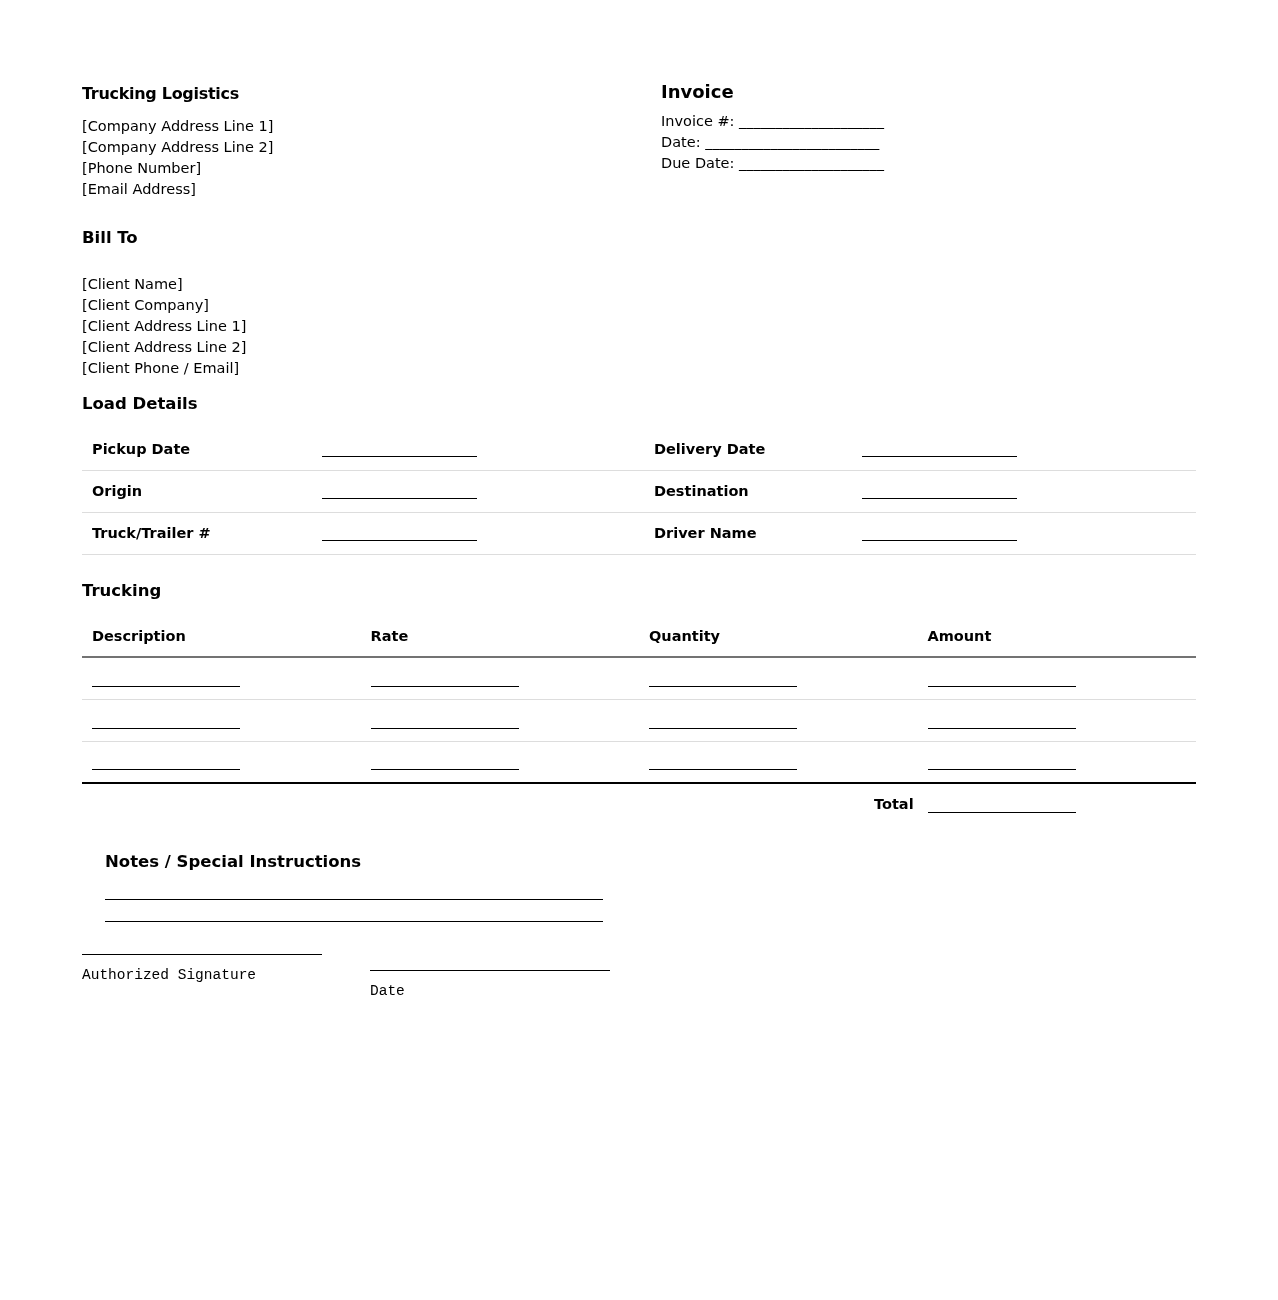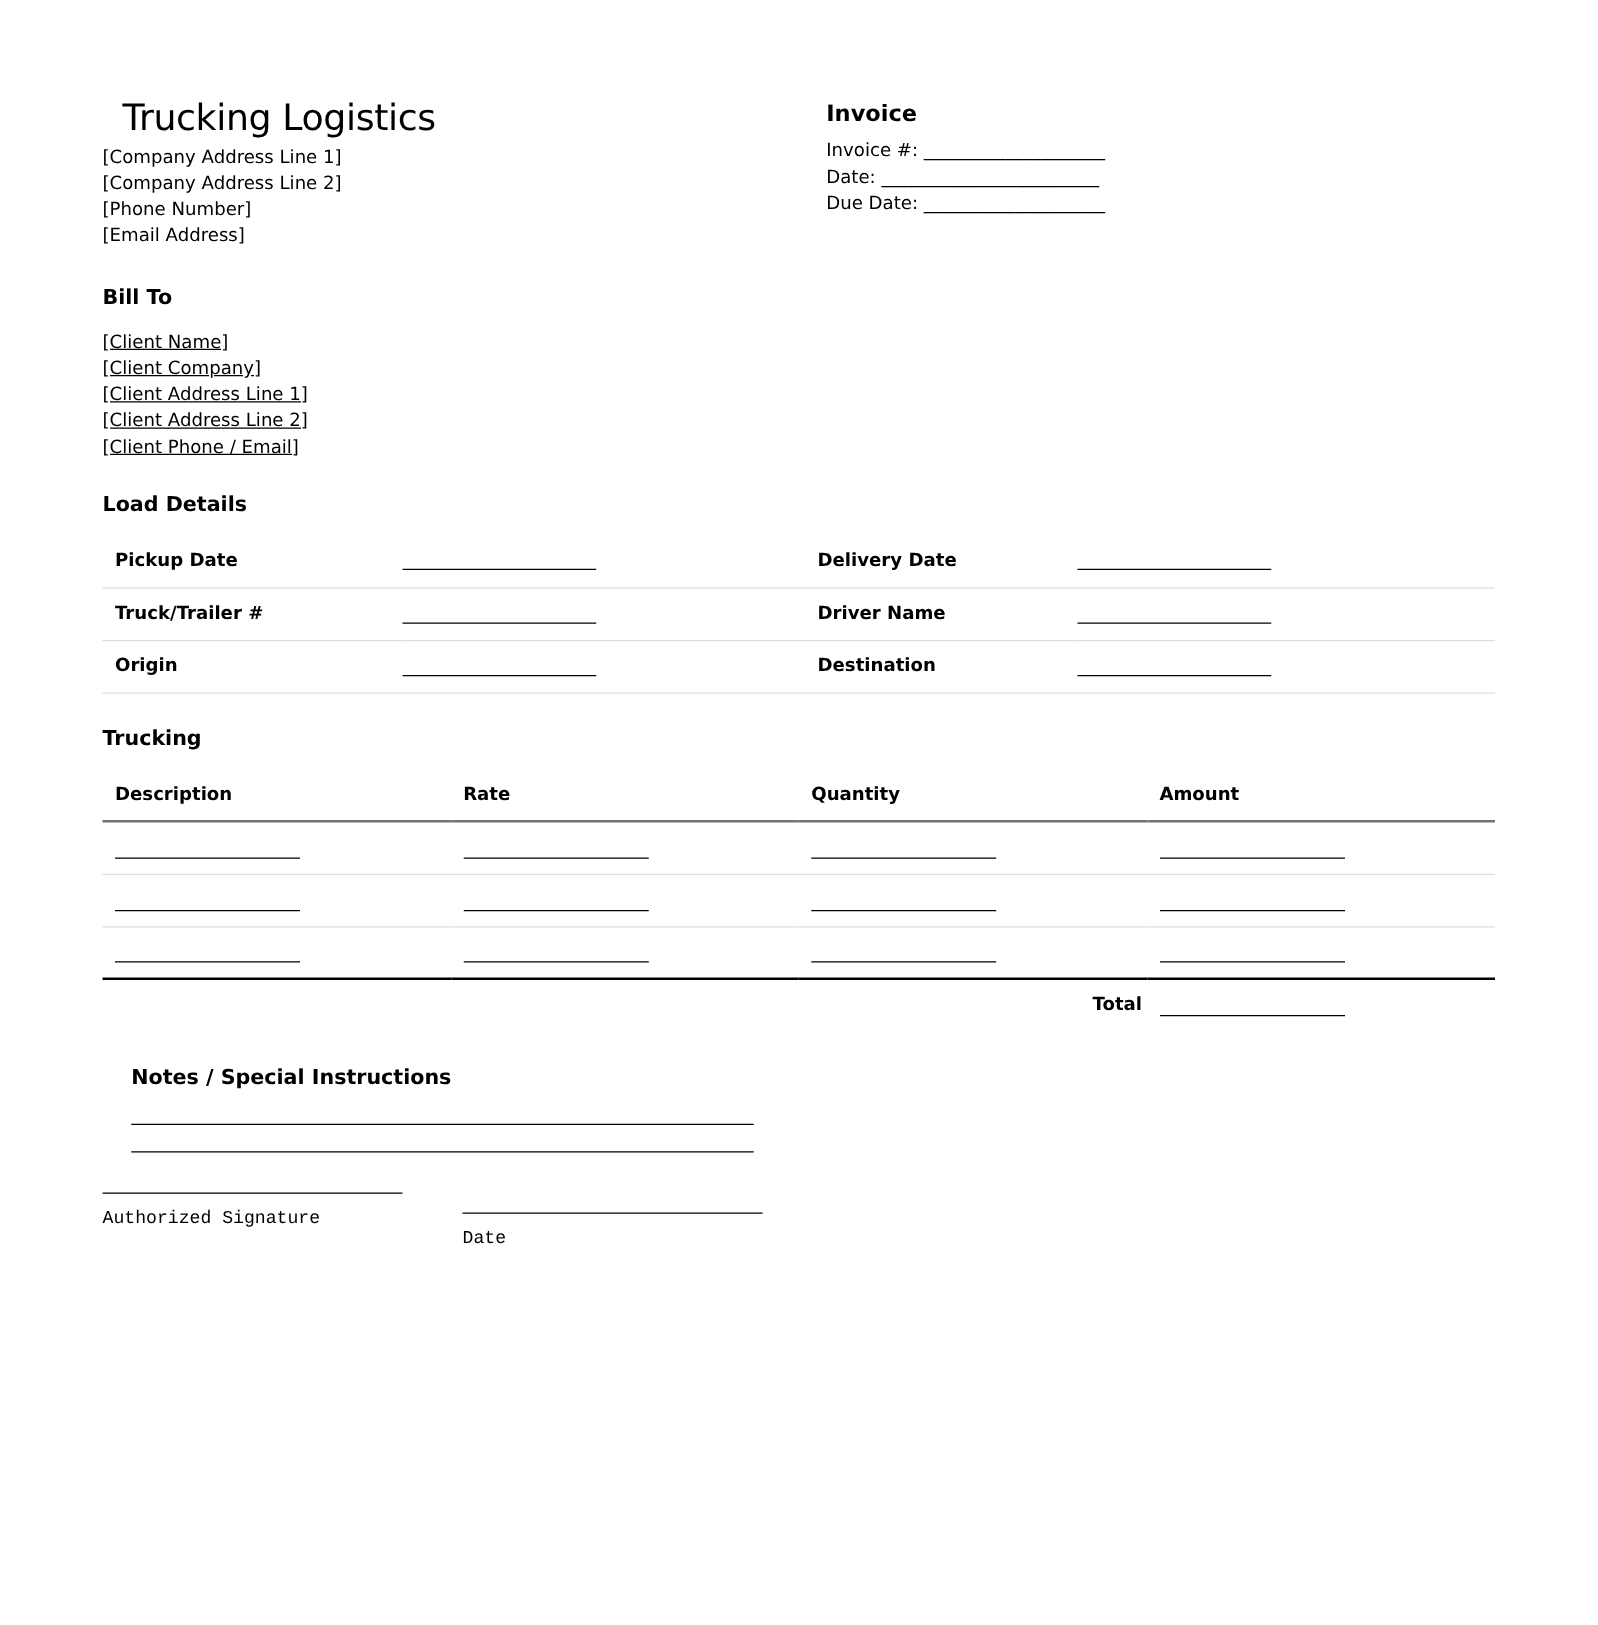--- a/index.html
+++ b/index.html
@@ -15,25 +15,24 @@
     .page {
       position: absolute;
       left: 82px;
       top: 78px;
       width: 1114px;
     }
     
     .header { position: relative; height: 125px; }
     .company { position: absolute; left: 0; top: 0; }
     .company-name {
-      font-size: 29px;
-      font-weight: normal;
+      font-size: 16px;
+      font-weight: bold;
       letter-spacing: -0.3px;
       line-height: 32px;
-      margin-left: 16px;
     }
     .addr-lines { margin-top: 6px; }
     .line-text {
       font-size: 14.5px;
       line-height: 21px;
       white-space: nowrap;
     }
     .invoice-box { position: absolute; left: 579px; top: 0; }
     .invoice-title {
       font-size: 18px;
@@ -43,21 +42,21 @@
     .invoice-lines { margin-top: 5px; }
 
     .section-title {
       font-size: 16.5px;
       font-weight: bold;
       line-height: 24px;
     }
 
     
     .billto { position: absolute; left: 82px; top: 226px; }
-    .billto .lines { margin-top: 14px; text-decoration: underline; }
+    .billto .lines { margin-top: 24px; }
 
     
     .load { position: absolute; left: 82px; top: 392px; width: 1114px; }
     .load-table { margin-top: 12px; width: 1114px; border-collapse: collapse; }
     .load-table td {
       height: 42px;
       border-bottom: 1px solid #dddddd;
       font-size: 14.5px;
       vertical-align: middle;
       padding: 0;
@@ -181,29 +180,29 @@
   <div class="section-title">Load Details</div>
   <table class="load-table">
     <tbody>
         <tr>
       <td class="lbl c1">Pickup Date</td>
       <td class="c2"><span class="blank blank-155"></span></td>
       <td class="lbl c3">Delivery Date</td>
       <td class="c4"><span class="blank blank-155"></span></td>
     </tr>
     <tr>
+      <td class="lbl c1">Origin</td>
+      <td class="c2"><span class="blank blank-155"></span></td>
+      <td class="lbl c3">Destination</td>
+      <td class="c4"><span class="blank blank-155"></span></td>
+    </tr>
+    <tr>
       <td class="lbl c1">Truck/Trailer #</td>
       <td class="c2"><span class="blank blank-155"></span></td>
       <td class="lbl c3">Driver Name</td>
-      <td class="c4"><span class="blank blank-155"></span></td>
-    </tr>
-    <tr>
-      <td class="lbl c1">Origin</td>
-      <td class="c2"><span class="blank blank-155"></span></td>
-      <td class="lbl c3">Destination</td>
       <td class="c4"><span class="blank blank-155"></span></td>
     </tr>
   </tbody>
     </table>
 </div>
 
 <div class="charges">
   <div class="section-title">Trucking</div>
   <table class="charges-table">
     <tbody>

